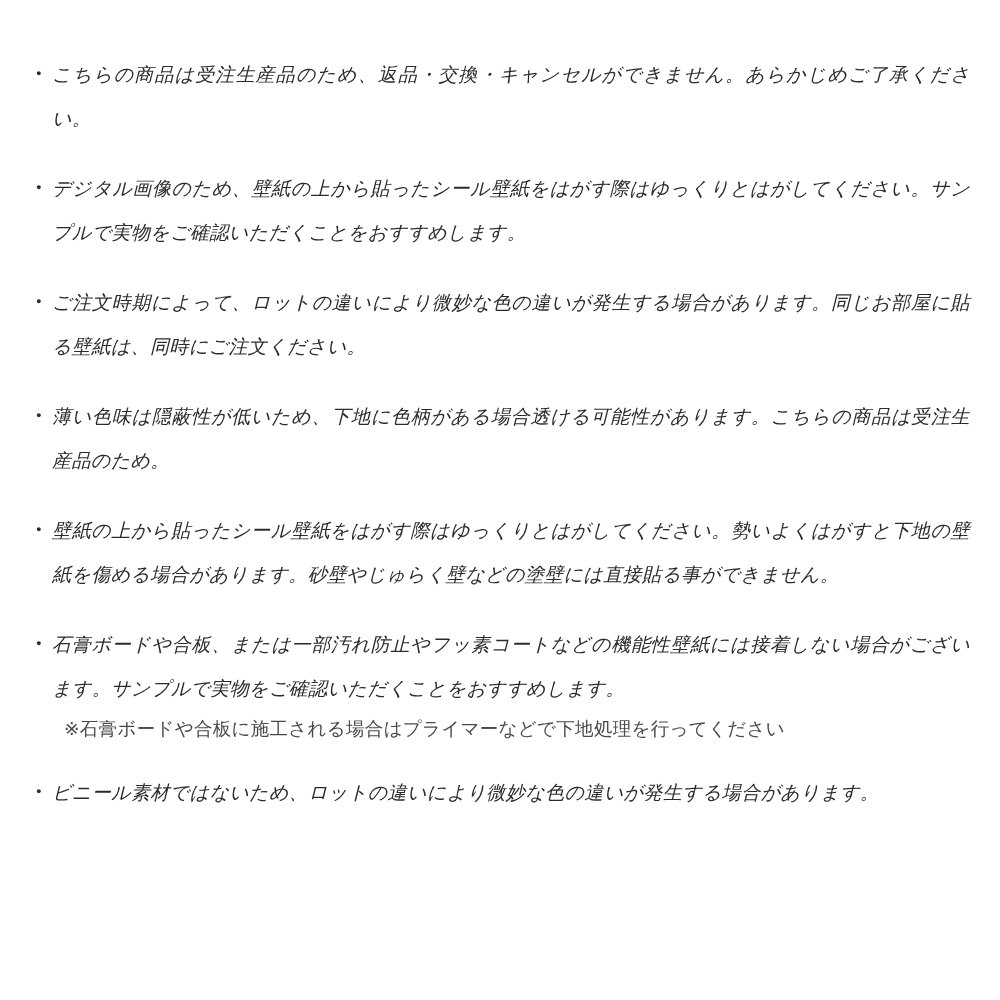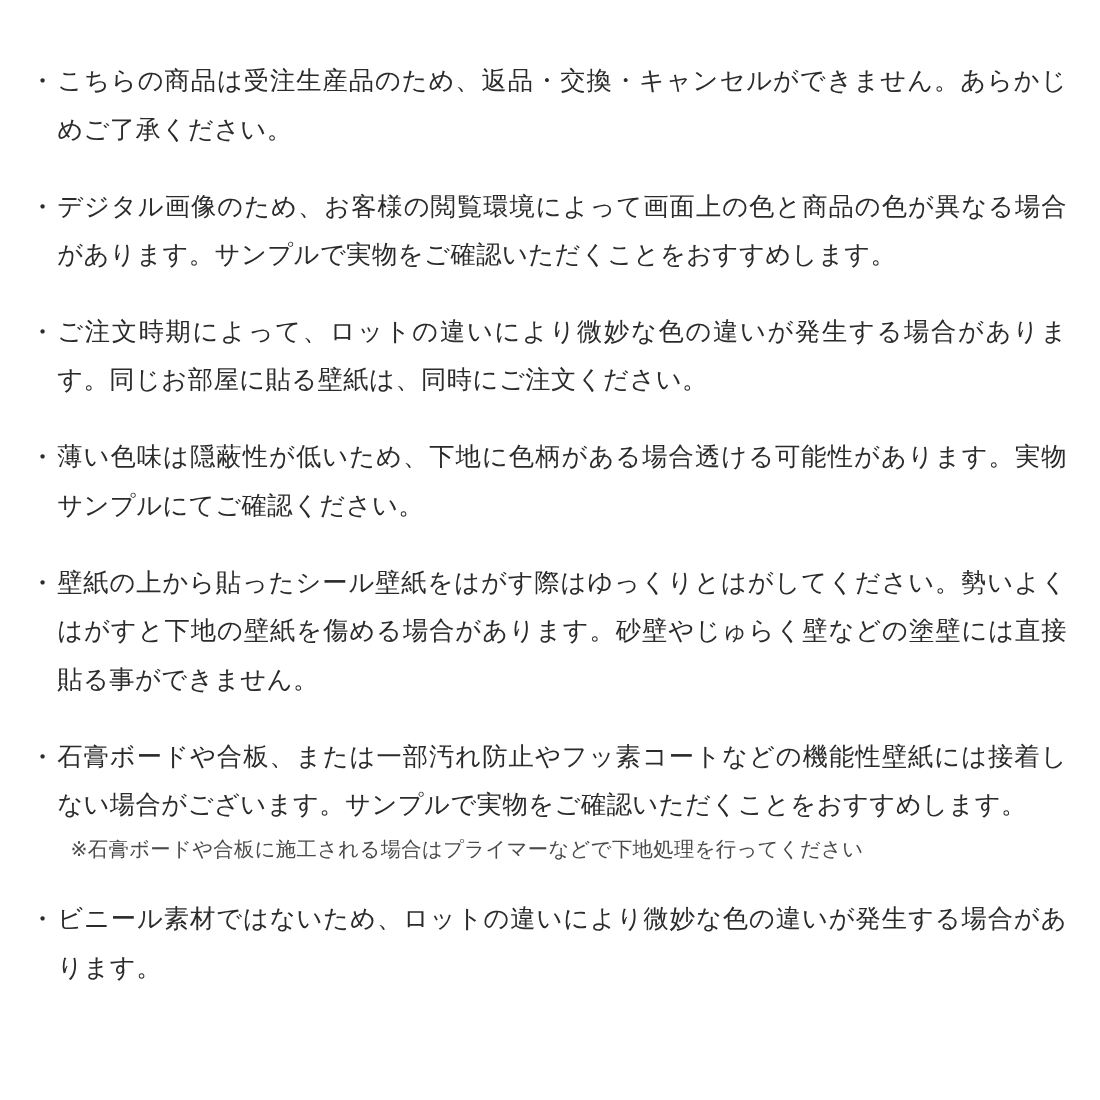--- a/index.html
+++ b/index.html
@@ -41,27 +41,28 @@
   .bullet {
     flex: 0 0 auto;
     width: 26px;
     font-size: 25px;
     line-height: 44px;
     color: #2b2b2b;
     text-align: left;
   }
   .notice-text {
     flex: 1 1 auto;
-    font-size: 23px;
+    font-size: 19px;
     line-height: 44px;
     letter-spacing: 0.4px;
     color: #2b2b2b;
     text-align: justify;
     text-justify: inter-character;
     font-weight: 400;
+    font-style: italic;
   }
   .sub-note {
     margin: 4px 0 0 38px;
     font-size: 18.5px;
     line-height: 30px;
     letter-spacing: 0.3px;
     color: #4a4a4a;
   }
 </style>
 </head>
@@ -73,35 +74,35 @@
     <li class="notice-item">
       <div class="notice-row">
         <span class="bullet">・</span>
         <span class="notice-text">こちらの商品は受注生産品のため、返品・交換・キャンセルができません。あらかじめご了承ください。</span>
       </div>
     </li>
 
     <li class="notice-item">
       <div class="notice-row">
         <span class="bullet">・</span>
-        <span class="notice-text">デジタル画像のため、お客様の閲覧環境によって画面上の色と商品の色が異なる場合があります。サンプルで実物をご確認いただくことをおすすめします。</span>
+        <span class="notice-text">デジタル画像のため、壁紙の上から貼ったシール壁紙をはがす際はゆっくりとはがしてください。サンプルで実物をご確認いただくことをおすすめします。</span>
       </div>
     </li>
 
     <li class="notice-item">
       <div class="notice-row">
         <span class="bullet">・</span>
         <span class="notice-text">ご注文時期によって、ロットの違いにより微妙な色の違いが発生する場合があります。同じお部屋に貼る壁紙は、同時にご注文ください。</span>
       </div>
     </li>
 
     <li class="notice-item">
       <div class="notice-row">
         <span class="bullet">・</span>
-        <span class="notice-text">薄い色味は隠蔽性が低いため、下地に色柄がある場合透ける可能性があります。実物サンプルにてご確認ください。</span>
+        <span class="notice-text">薄い色味は隠蔽性が低いため、下地に色柄がある場合透ける可能性があります。こちらの商品は受注生産品のため。</span>
       </div>
     </li>
 
     <li class="notice-item">
       <div class="notice-row">
         <span class="bullet">・</span>
         <span class="notice-text">壁紙の上から貼ったシール壁紙をはがす際はゆっくりとはがしてください。勢いよくはがすと下地の壁紙を傷める場合があります。砂壁やじゅらく壁などの塗壁には直接貼る事ができません。</span>
       </div>
     </li>
 

